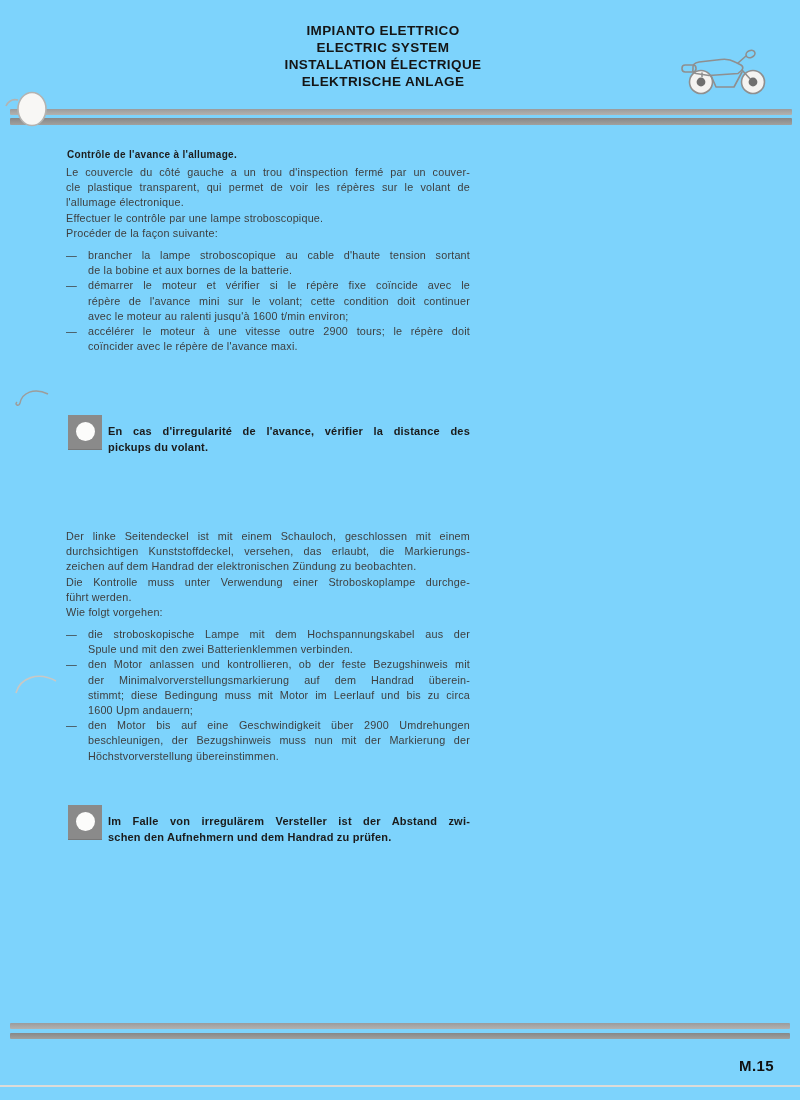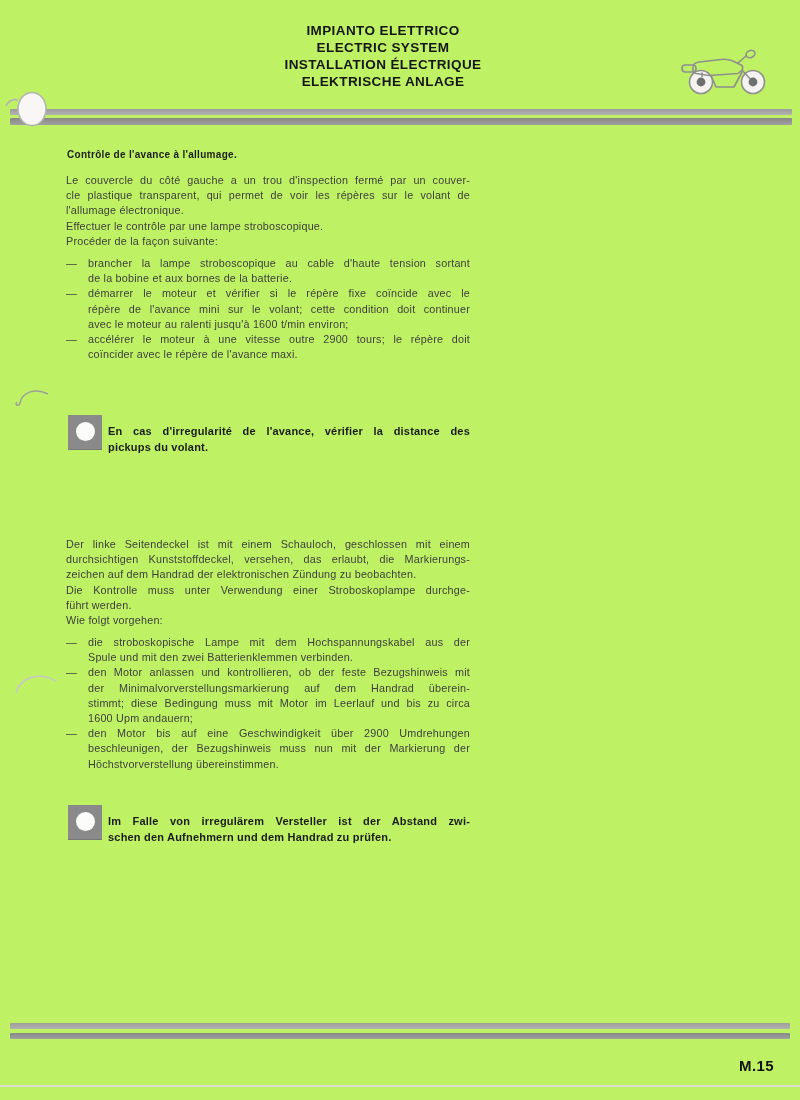--- a/index.html
+++ b/index.html
@@ -1,18 +1,18 @@
 <!DOCTYPE html>
 <html><head>
 <meta charset="utf-8">
 <style>
   * { margin:0; padding:0; box-sizing:border-box; }
   html,body { width:800px; height:1100px; }
   body { font-family:"Liberation Sans", sans-serif; background:#e9e8e6; }
-  .page { position:relative; width:800px; height:1100px; background:#bef264; overflow:hidden;text-decoration:underline; }
+  .page { position:relative; width:800px; height:1100px; background:#7dd3fc; overflow:hidden;text-decoration:underline; }
 
   
   .header-titles { position:absolute; top:22px; left:183px; width:400px; text-align:center;
     font-weight:bold; font-size:13.5px; line-height:17px; letter-spacing:.4px; color:#151515; }
   .moto { position:absolute; left:680px; top:46px; }
 
   
   .bar { position:absolute; left:10px; right:8px; border-radius:1px; }
   .bar.light { background:linear-gradient(to bottom,#9b9b9b,#b2b2b0); }
   .bar.dark  { background:linear-gradient(to bottom,#878787,#a0a09e); }
@@ -22,21 +22,21 @@
   .bar.b2 { top:1033px; height:6px; right:10px; }
   .edge-line { position:absolute; left:0; right:0; top:1085px; height:2px; background:#dcdbd8; }
 
   
   .artifact { position:absolute; }
 
   
   .sec-heading { position:absolute; left:67px; width:420px; font-weight:bold;
     font-size:10px; color:#1d1d1d; letter-spacing:.3px; }
   .paras, .bullets { position:absolute; left:66px; width:404px; font-size:10.8px;
-    line-height:15.2px; color:#3e3e3e; letter-spacing:.2px;margin-top:8px; }
+    line-height:15.2px; color:#3e3e3e; letter-spacing:.2px; }
   .jl { text-align:justify; text-align-last:justify; }
   .jl.end { text-align-last:left; }
   .bullet { position:relative; }
   .bullet .dash { position:absolute; left:0; top:0; }
   .bullet .bl { margin-left:22px; }
 
   
   .note { position:absolute; left:68px; width:402px; }
   .note .marker { position:absolute; left:0; top:0; width:34px; height:34px; background:#8a8a8a;
     box-shadow:0 1px 0 #787878; }

